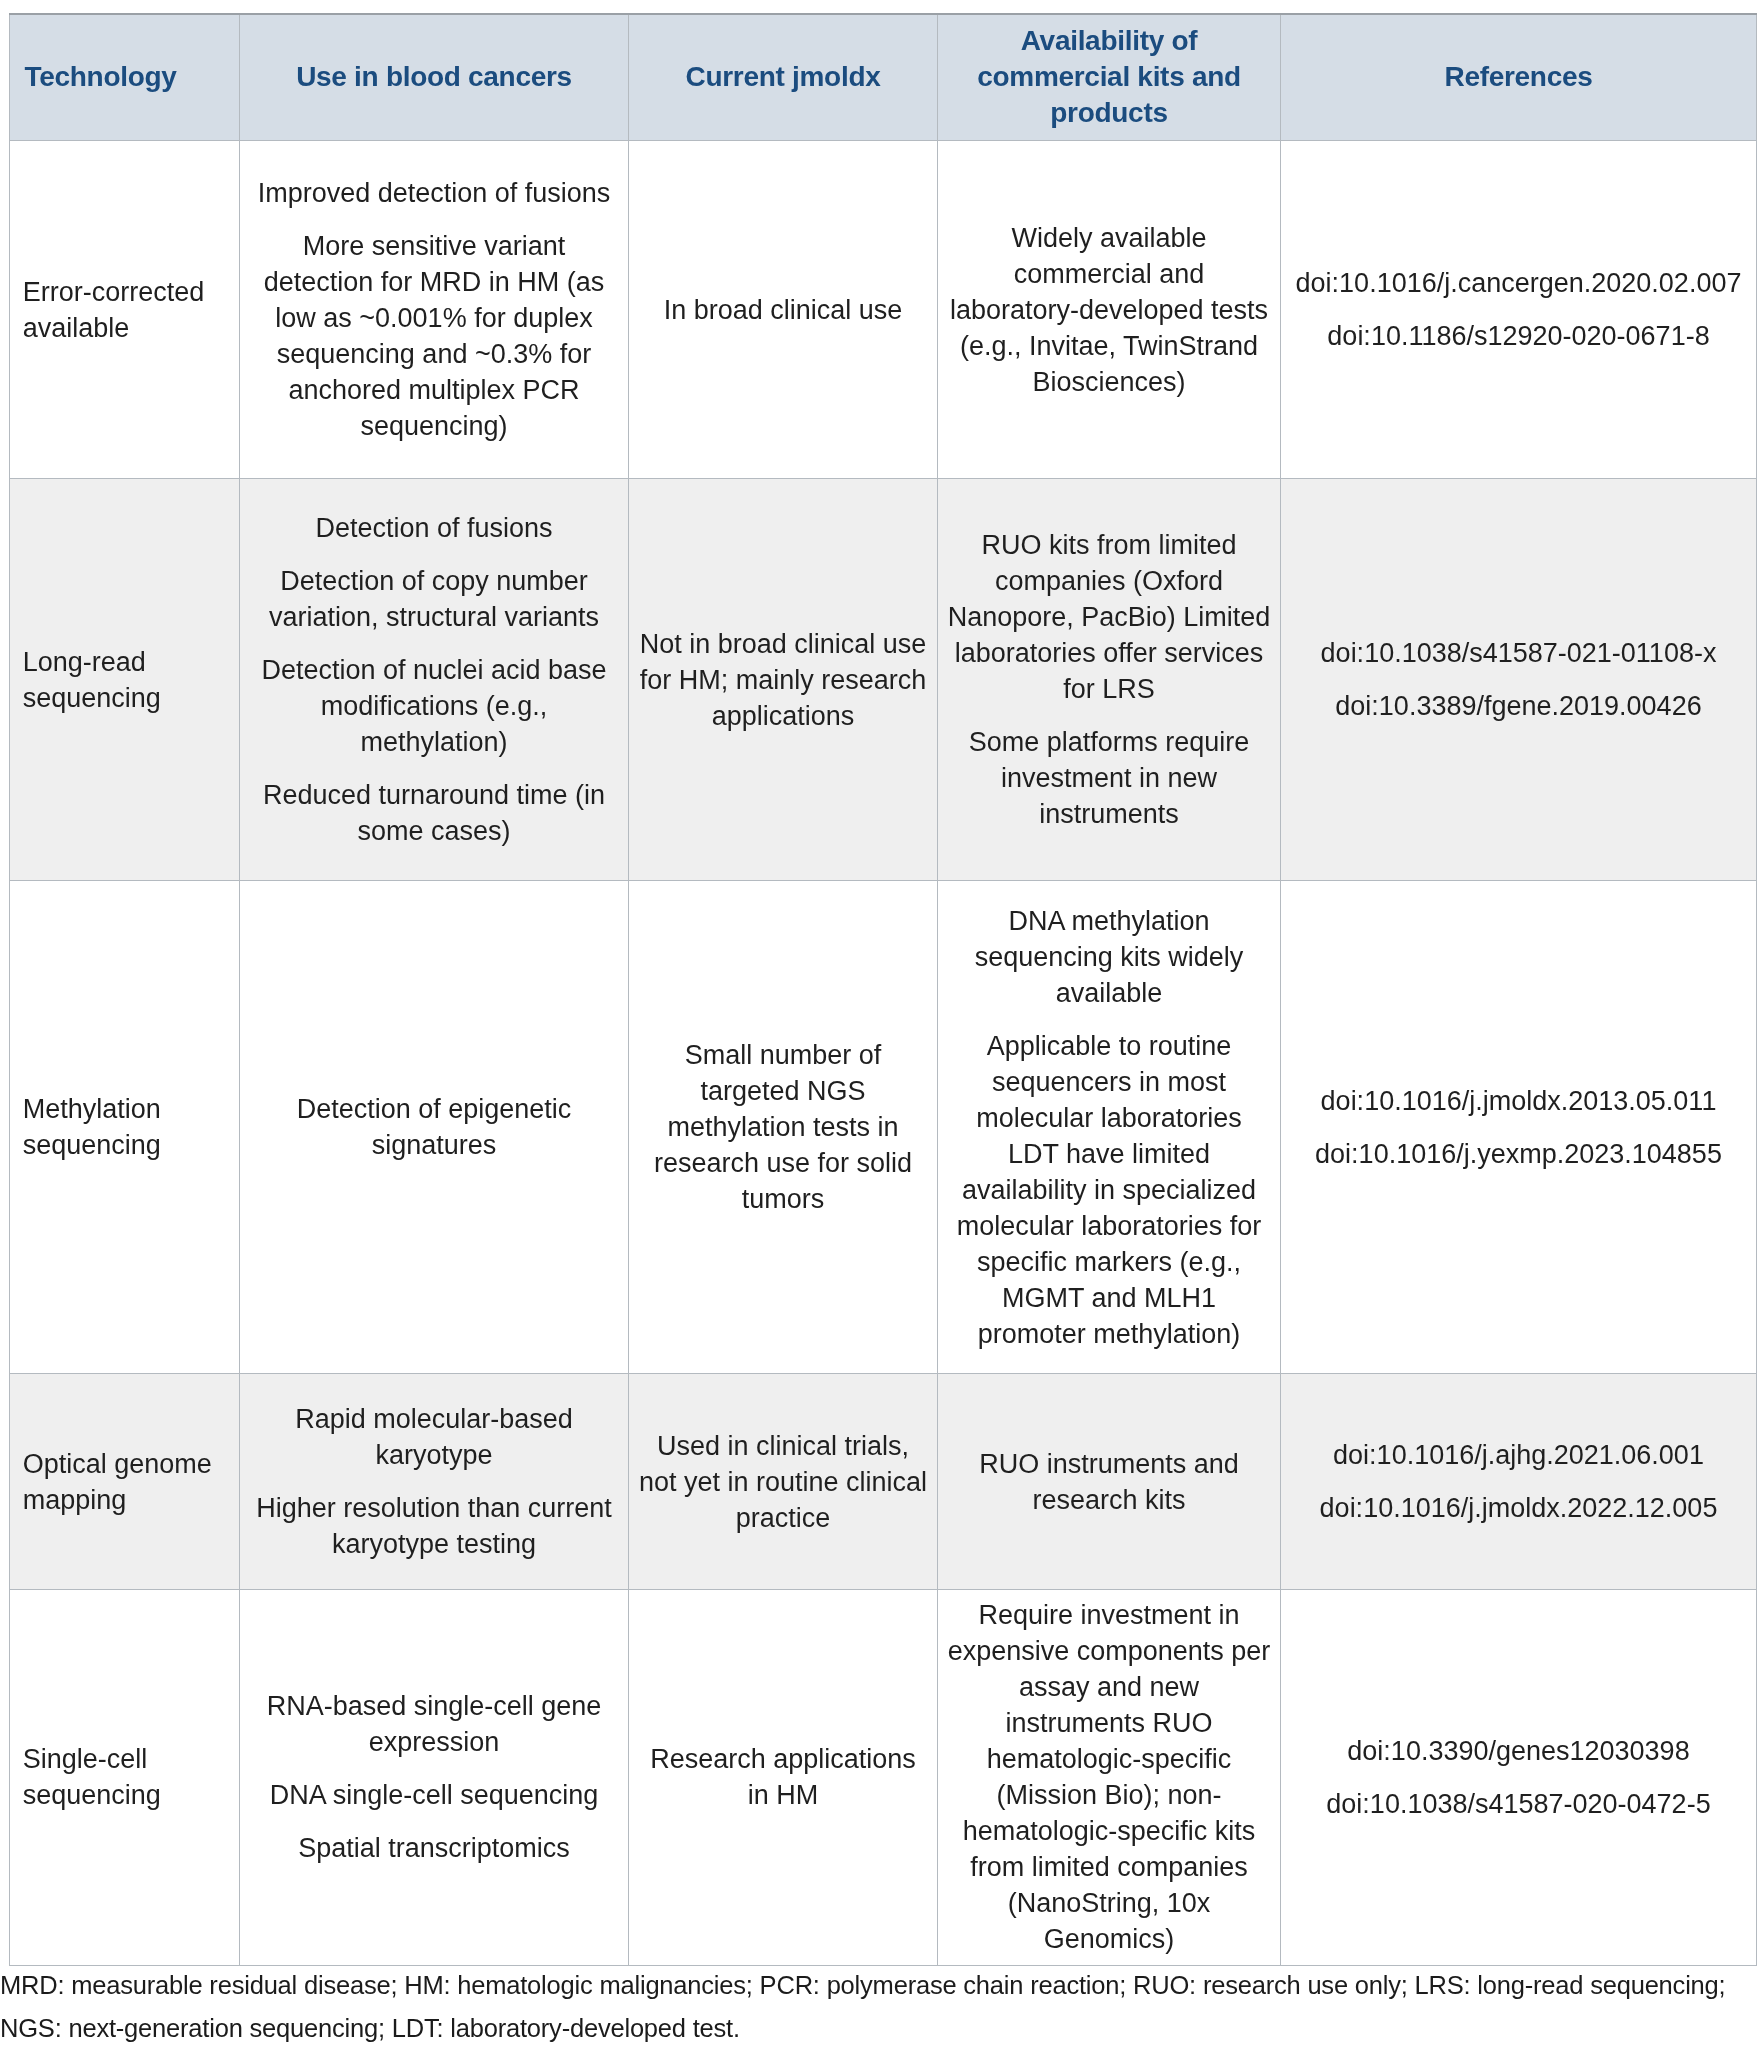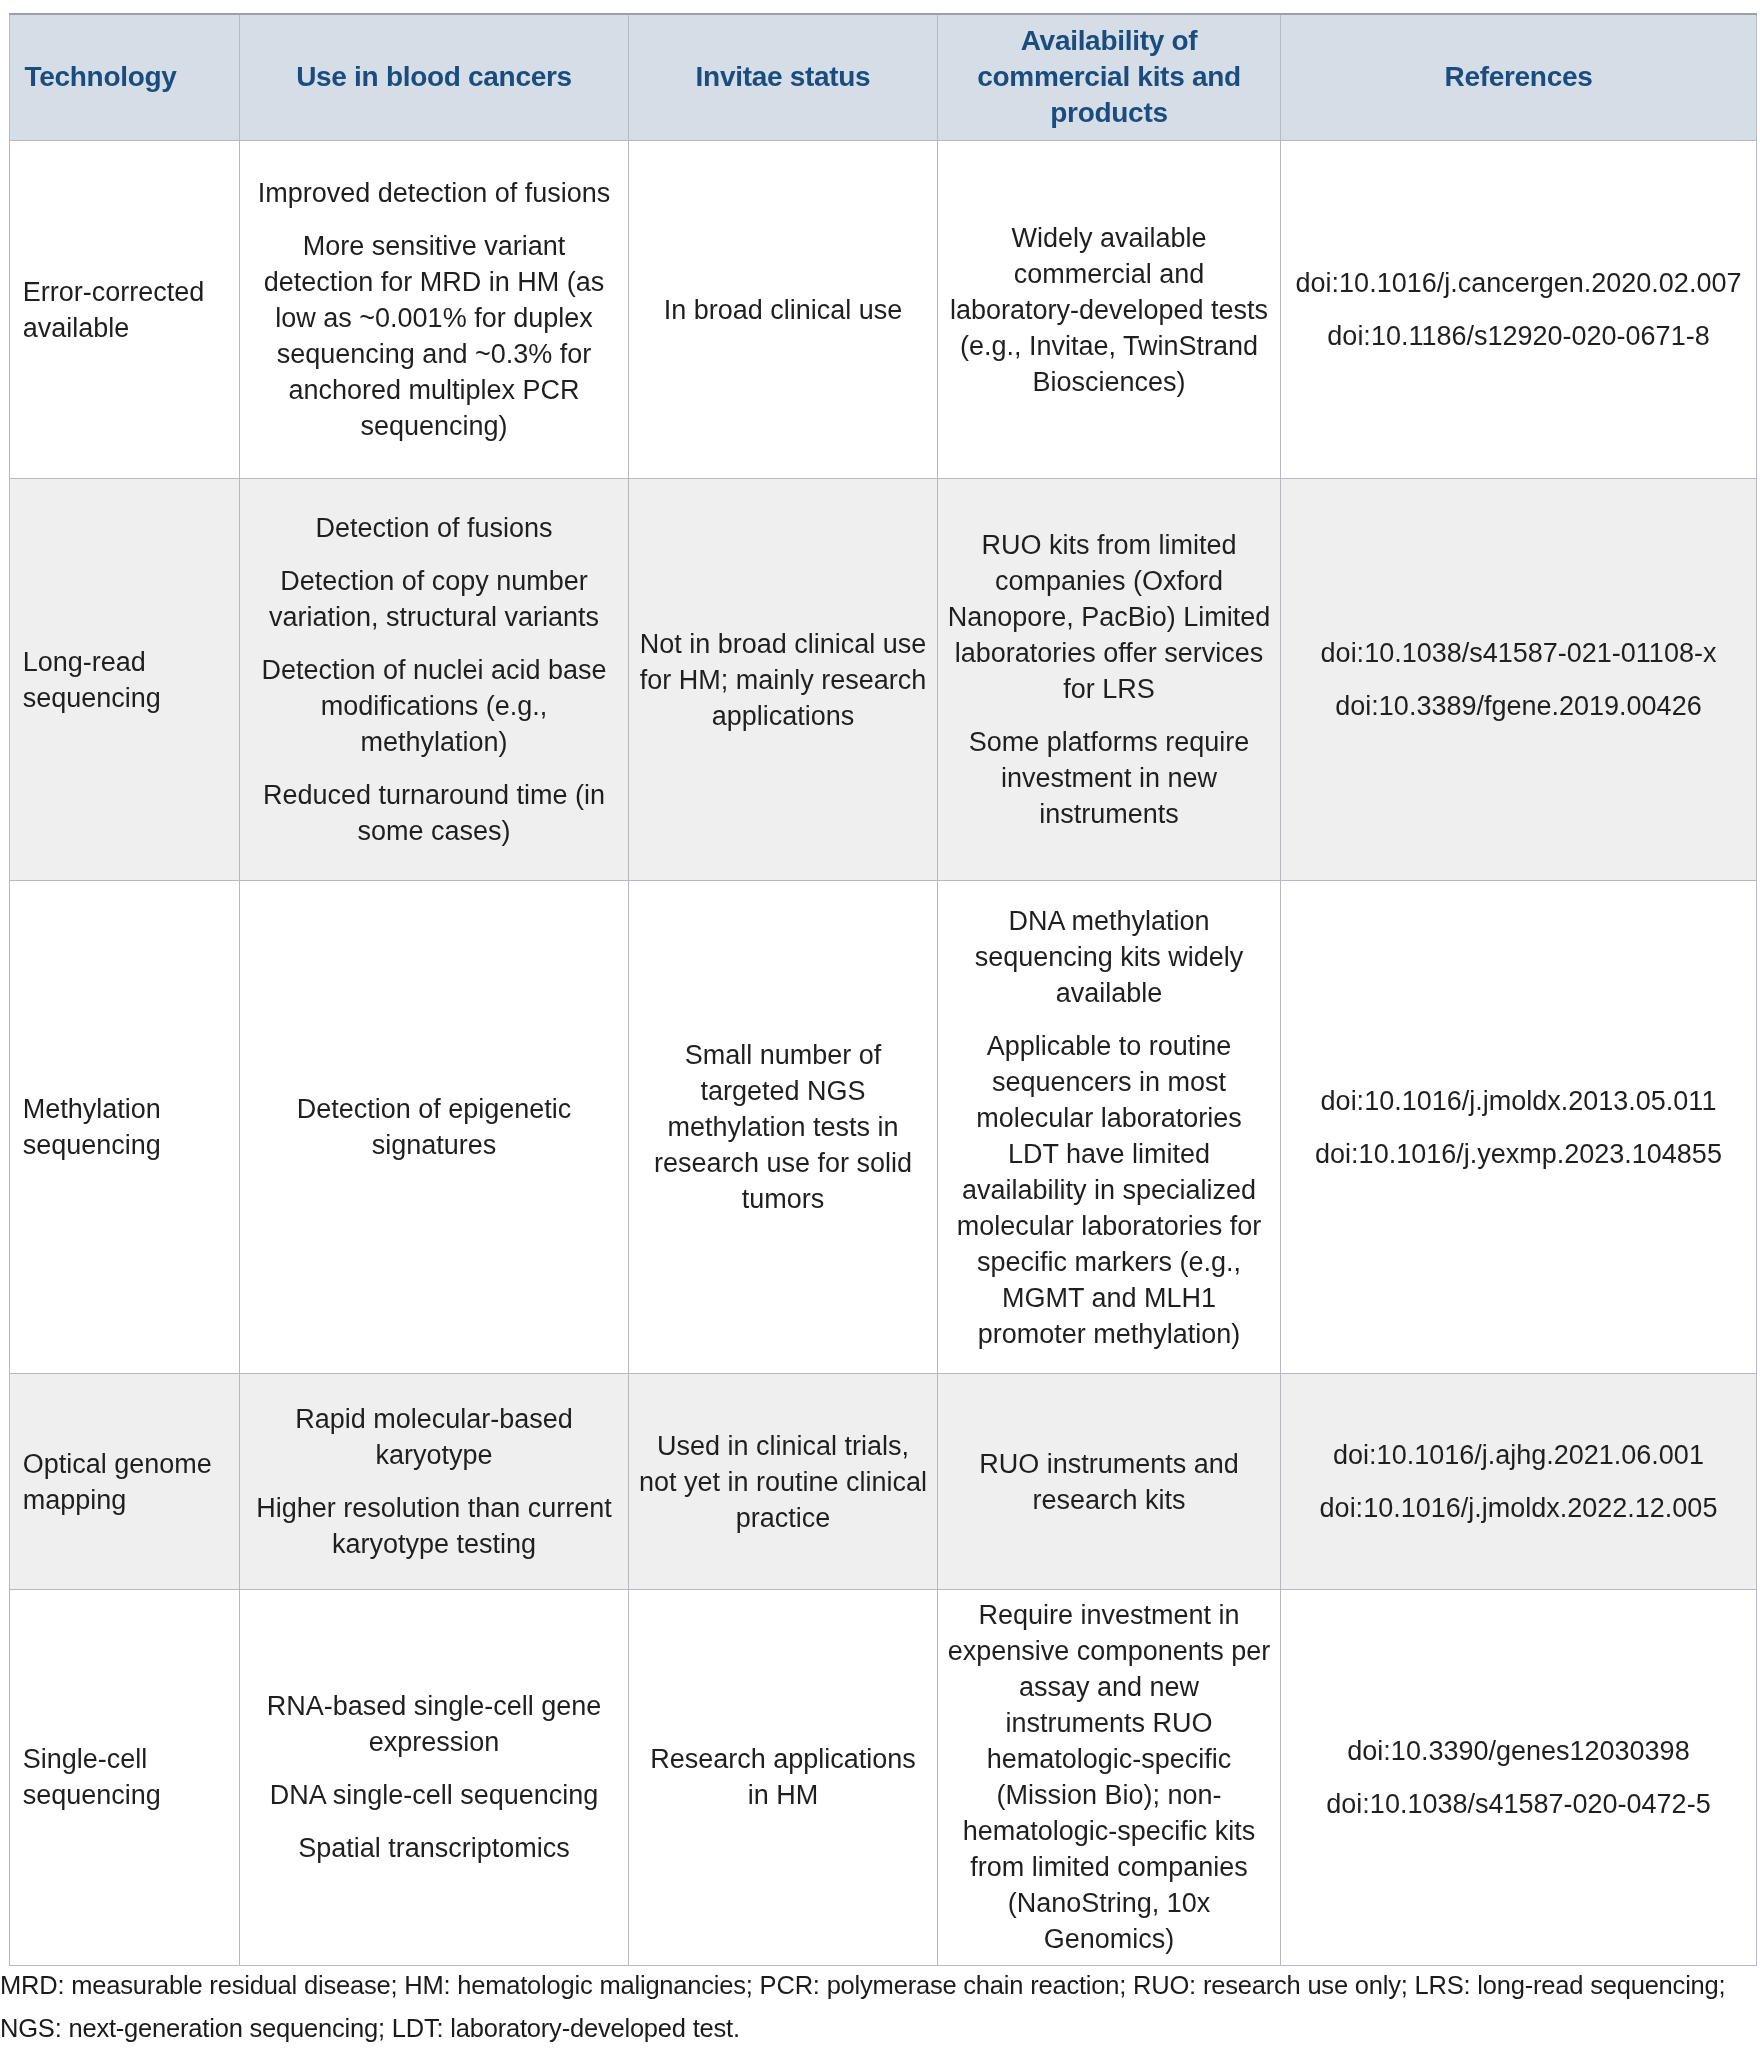--- a/index.html
+++ b/index.html
@@ -81,21 +81,21 @@
       <col style="width:230px">
       <col style="width:389px">
       <col style="width:309px">
       <col style="width:343px">
       <col style="width:476px">
     </colgroup>
     <thead>
       <tr>
         <th class="left">Technology</th>
         <th>Use in blood cancers</th>
-        <th>Invitae status</th>
+        <th>Current jmoldx</th>
         <th>Availability of commercial kits and products</th>
         <th>References</th>
       </tr>
     </thead>
     <tbody>
       <tr class="r1">
         <td class="tech">Error-corrected available</td>
         <td>
             <p>Improved detection of fusions</p>
             <p>More sensitive variant detection for MRD in HM (as low as ~0.001% for duplex sequencing and ~0.3% for anchored multiplex PCR sequencing)</p>

